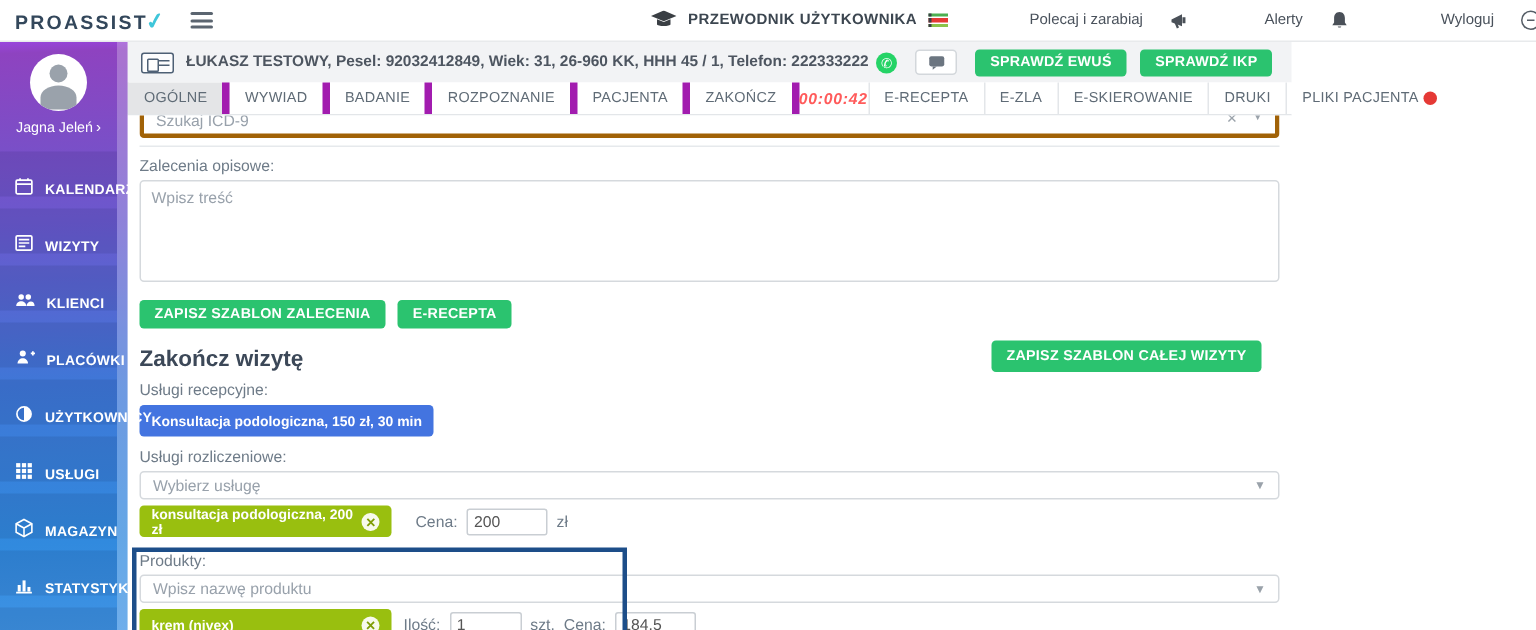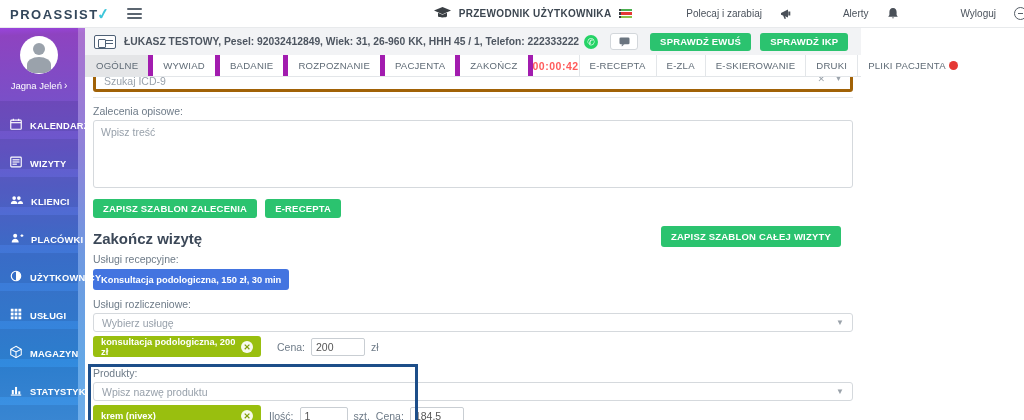--- a/index.html
+++ b/index.html
@@ -51,21 +51,21 @@
     letter-spacing:.2px; padding:0 10px; height:19px; cursor:pointer; font-family:inherit;}
   .patientbar .greenbtn { margin-left:12px; height:18px;}
   .patientbar .greenbtn + .greenbtn { margin-left:9px; }
 
   
   .tabbar { height:22px; background:#fff; border-bottom:1px solid #e3e6e9; display:flex; align-items:stretch; }
   .tab { font-size:9.6px; color:#5f6b76; display:flex; align-items:center; padding:0 10px; border-right:5px solid #a21caf;
     cursor:pointer; white-space:nowrap; letter-spacing:.2px;}
   .tab.first { border-left:1px solid #e3e6e9; }
   .tab.active { background:#e4e5e7; }
-  .timerzone { flex:1; display:flex; align-items:center; justify-content:center; }
+  .timerzone { flex:1; display:flex; align-items:center; justify-content:center;font-style:italic; }
   .timer { color:#ff5b5b; font-size:10.5px; font-weight:bold; letter-spacing:.5px;}
   .rtab { border-left:1px solid #e3e6e9; border-right:none;}
   .rtab:last-child { padding-right:6px; }
   .badge { width:9px; height:9px; border-radius:50%; background:#e53935; margin-left:3px; margin-right:-7px;}
 
   
   .content { position:relative; padding:0 8px; height:343px; background:#fff; }
   .icd-clip { height:16px; overflow:hidden; position:relative; }
   .icd-box { position:absolute; left:0; right:0; top:-14px; height:29px; border:3px solid #a16207; border-radius:3px;
     display:flex; align-items:center; padding:0 8px; }

